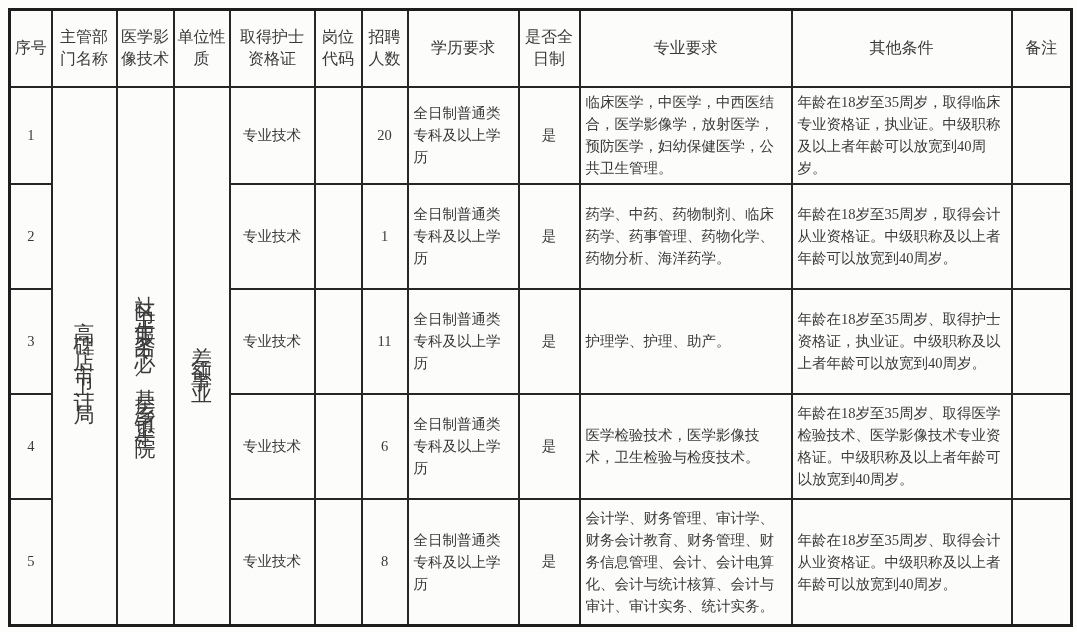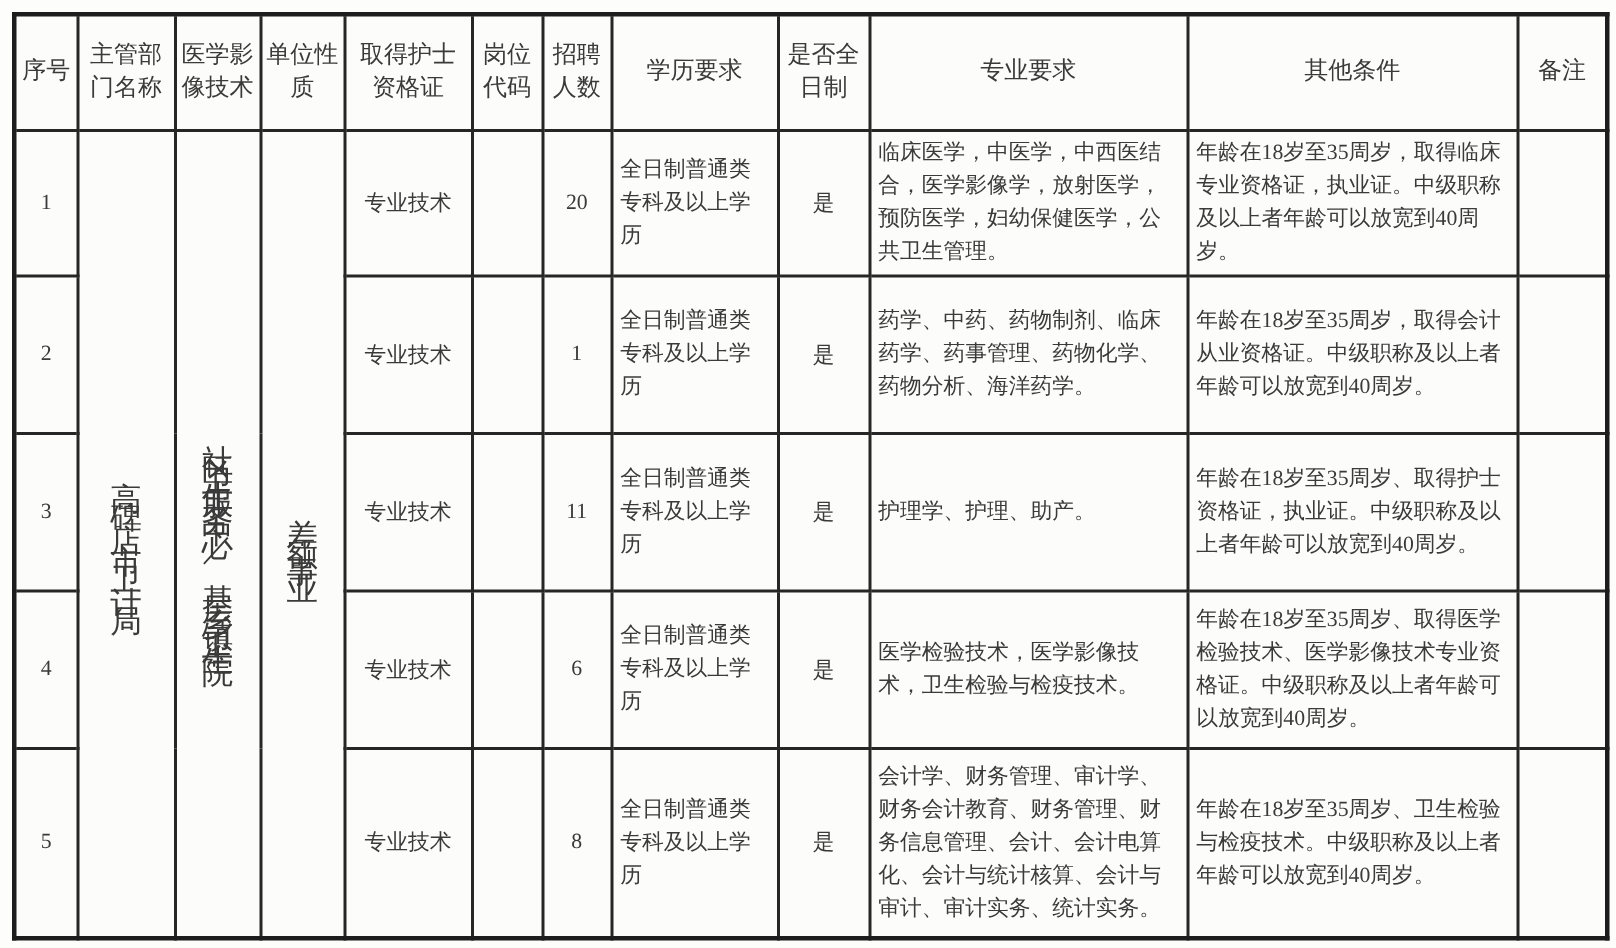--- a/index.html
+++ b/index.html
@@ -167,18 +167,18 @@
     </tr>
 
     <tr style="height:127px">
       <td class="center">5</td>
       <td class="center">专业技术</td>
       <td class="center"></td>
       <td class="center">8</td>
       <td class="text">全日制普通类专科及以上学历</td>
       <td class="center">是</td>
       <td class="text">会计学、财务管理、审计学、财务会计教育、财务管理、财务信息管理、会计、会计电算化、会计与统计核算、会计与审计、审计实务、统计实务。</td>
-      <td class="text">年龄在18岁至35周岁、卫生检验与检疫技术。中级职称及以上者年龄可以放宽到40周岁。</td>
+      <td class="text">年龄在18岁至35周岁、取得会计从业资格证。中级职称及以上者年龄可以放宽到40周岁。</td>
       <td class="center"></td>
     </tr>
   </tbody>
     </table>
 </div>
 
 </body></html>

